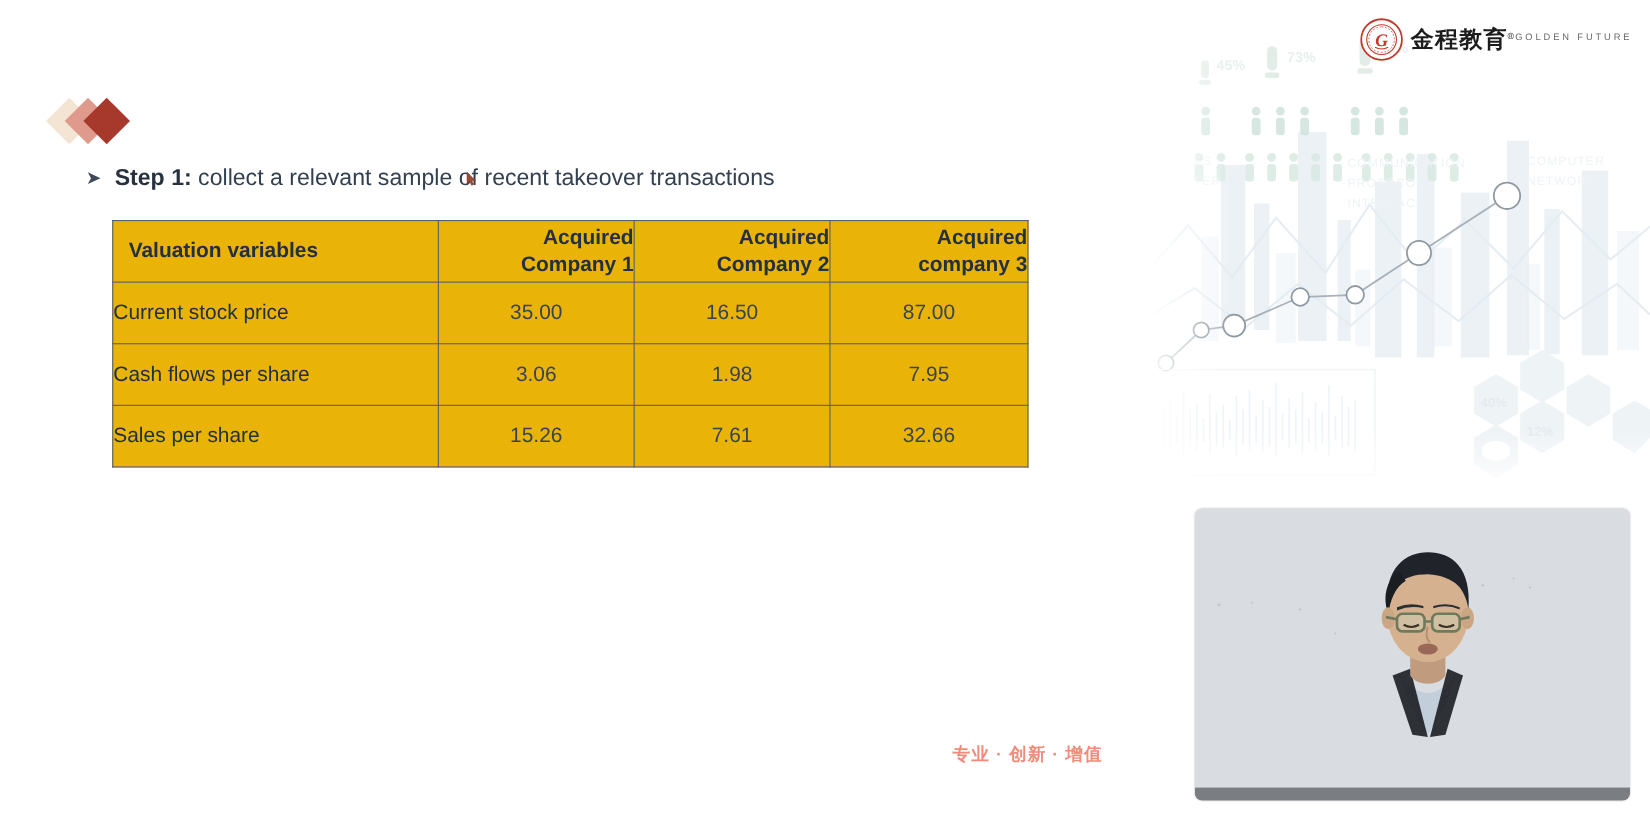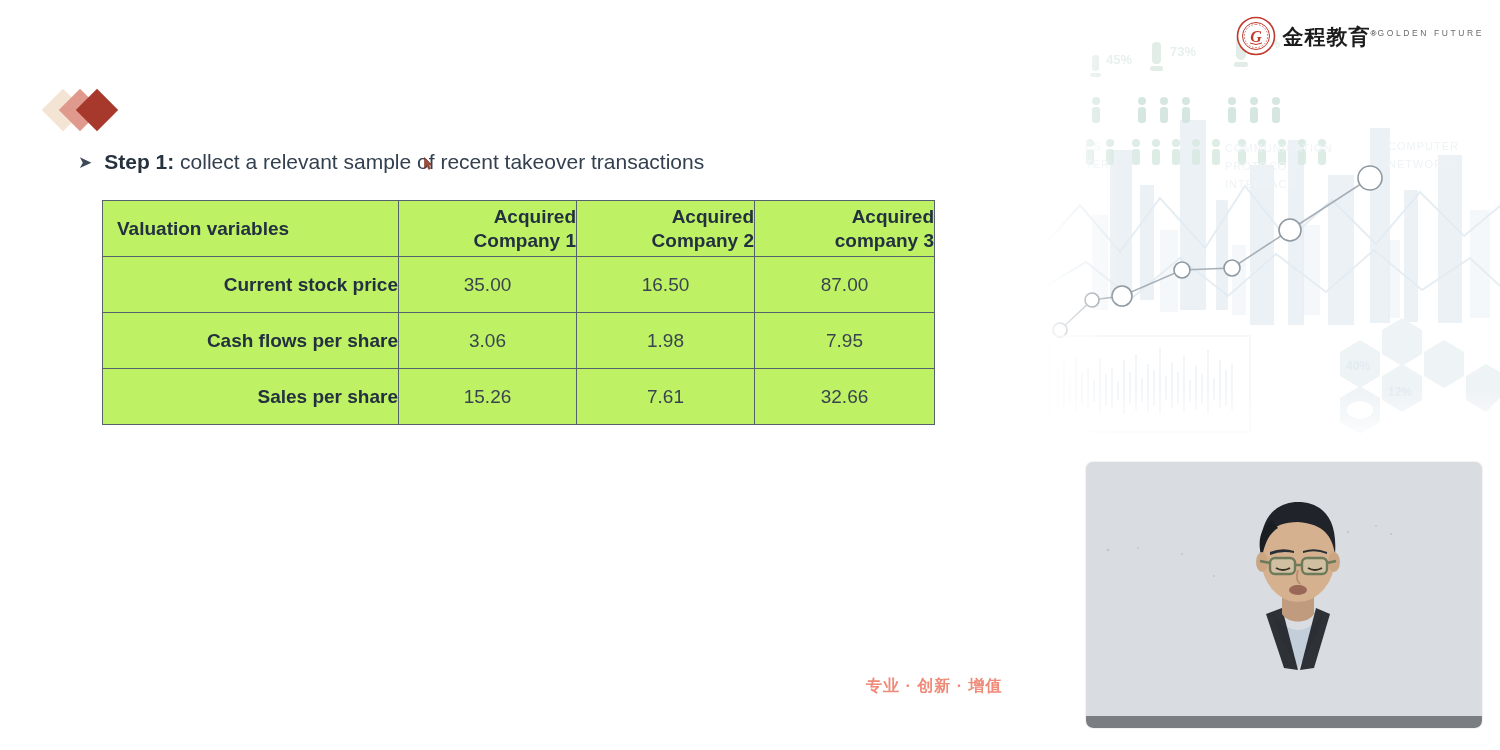--- a/index.html
+++ b/index.html
@@ -145,21 +145,21 @@
   }
 
   
   .val-table {
     position: absolute;
     left: 102px;
     top: 200px;
     width: 832px;
     border-collapse: collapse;
     table-layout: fixed;
-    background: #bef264;
+    background: #eab308;
   }
   .val-table td, .val-table th {
     border: 1px solid #56616e;
     padding: 0;
     height: 55px;
     vertical-align: middle;
   }
   .val-table col.c0 { width: 296px; }
   .val-table col.c1 { width: 178px; }
   .val-table col.c2 { width: 178px; }
@@ -173,24 +173,24 @@
     color: #233040;
     line-height: 1.22;
   }
   .hdr-cell.first {
     text-align: left;
     padding-left: 14px;
   }
   .hdr-cell .l2 { display: block; }
 
   .row-label {
-    text-align: right;
+    text-align: left;
     padding-left: 14px;
     font-size: 19px;
-    font-weight: bold;
+    font-weight: normal;
     color: #233040;
   }
   .row-val {
     text-align: center;
     font-size: 19px;
     font-weight: normal;
     color: #3a4450;
   }
 
   

